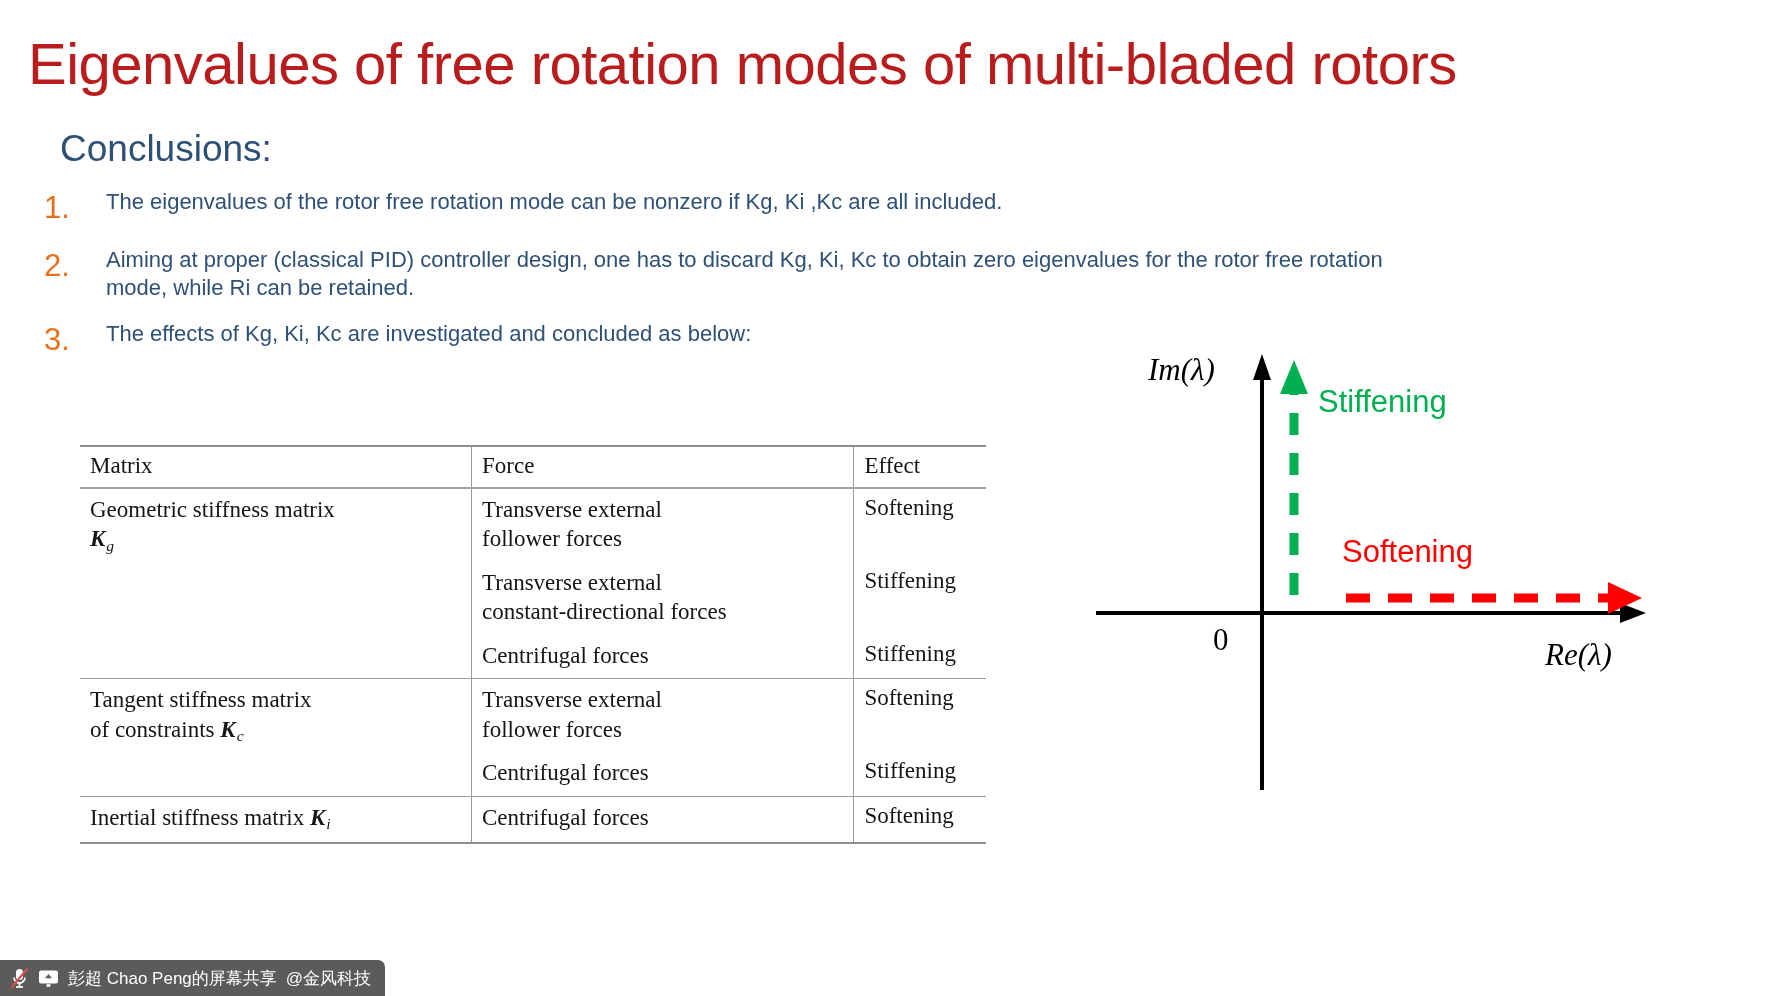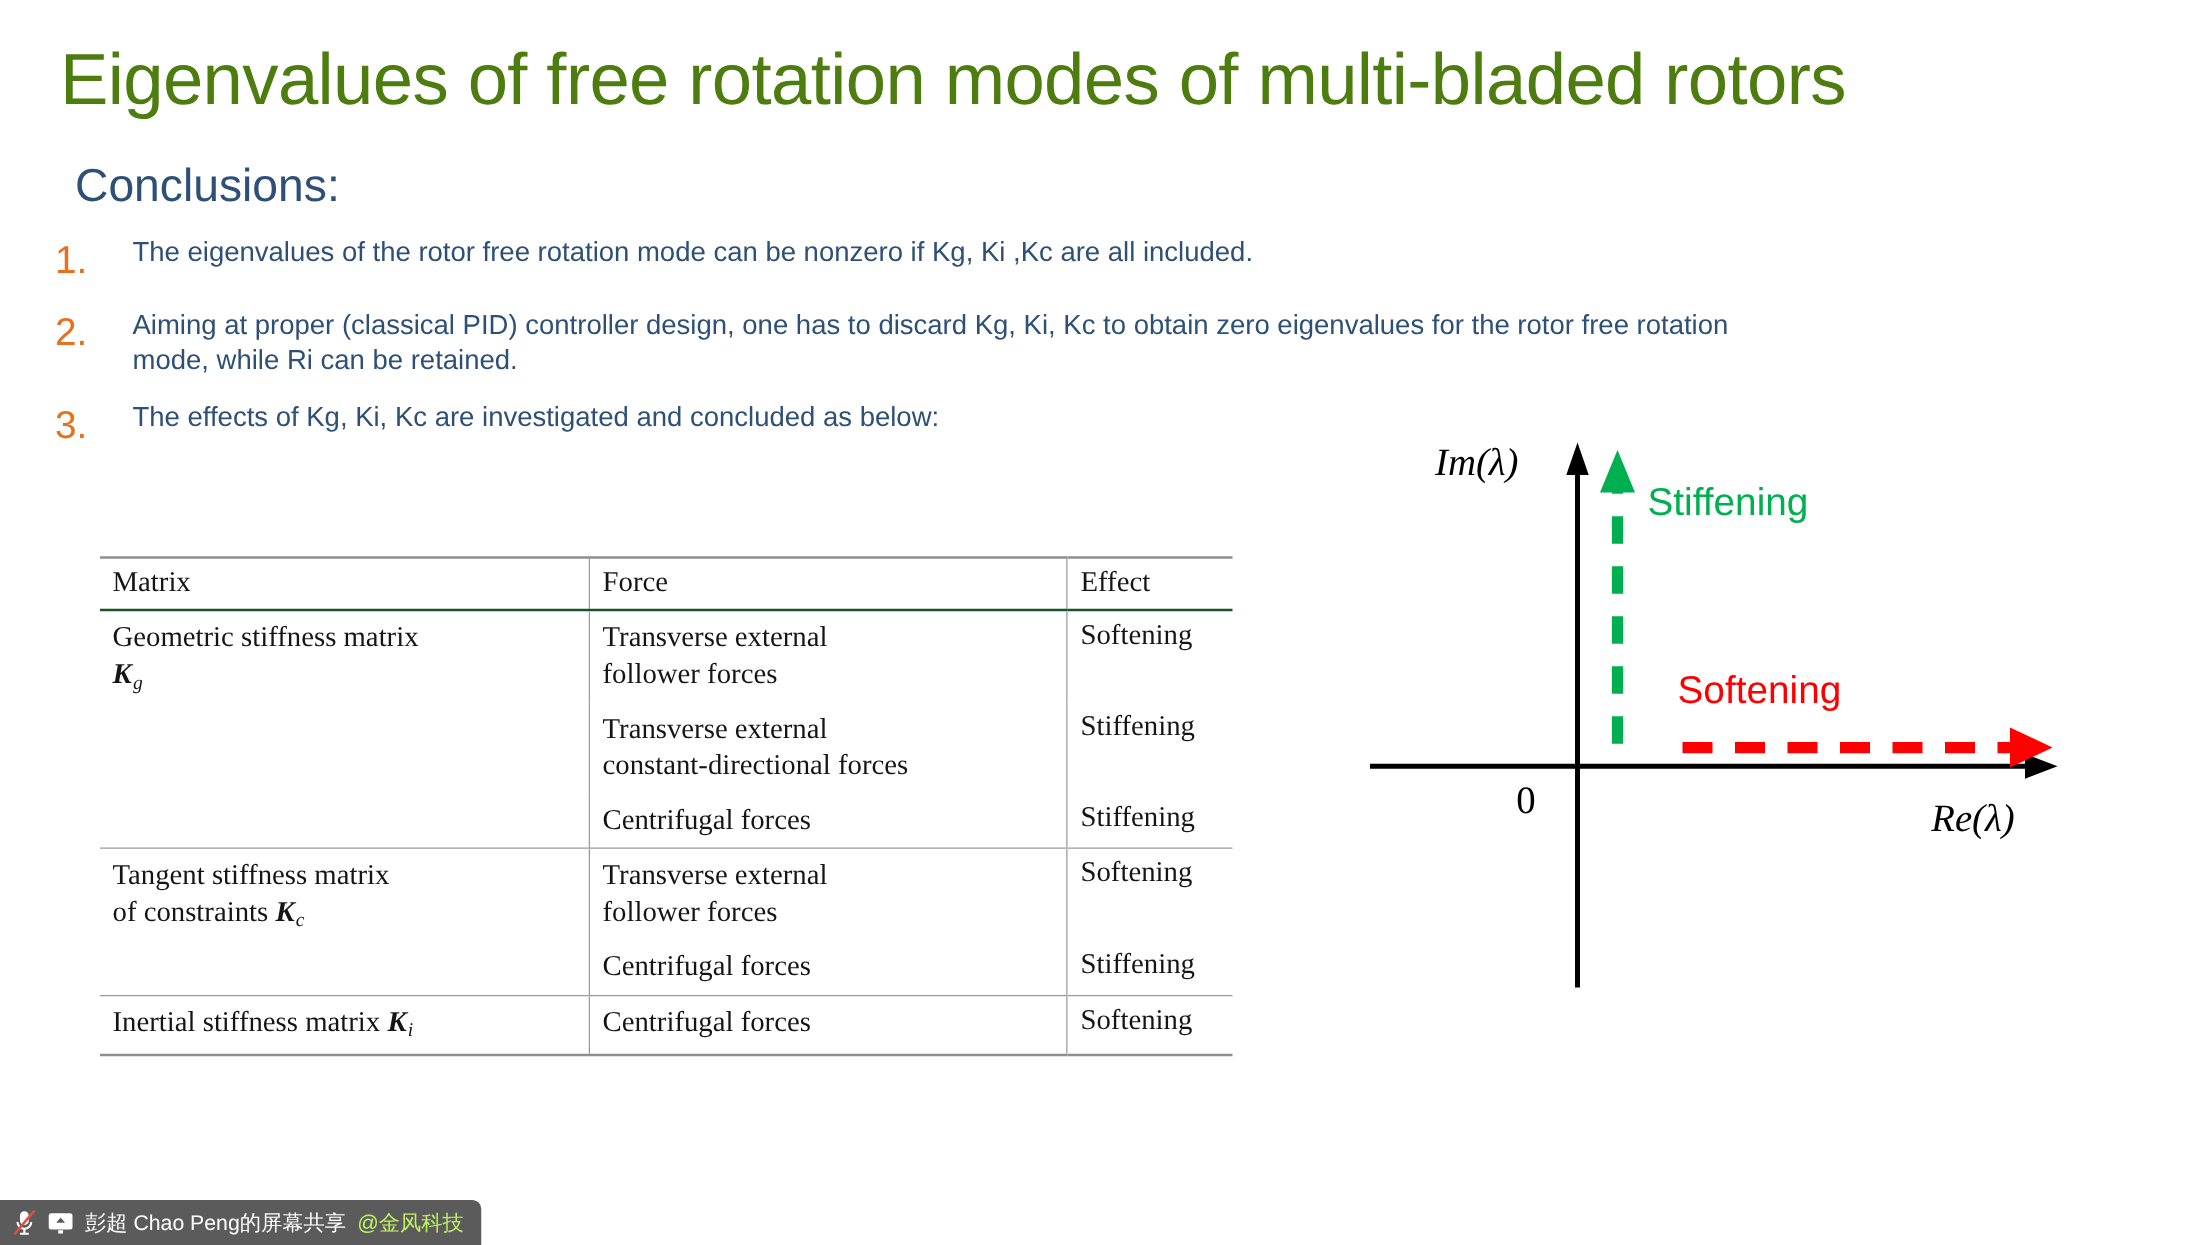--- a/index.html
+++ b/index.html
@@ -11,28 +11,28 @@
     width: 1768px;
     height: 996px;
     position: relative;
     overflow: hidden;
     font-family: "Liberation Sans", sans-serif;
   }
 
   
   .slide-title {
     position: absolute;
-    left: 48px;
+    left: 28px;
     top: 34px;
     width: 1700px;
     font-family: "Liberation Sans", sans-serif;
     font-size: 58px;
     font-weight: 400;
     letter-spacing: -0.5px;
-    color: #4d7c0f;
+    color: #b91c1c;
     line-height: 1.05;
     white-space: nowrap;
   }
 
   
   .conclusions-heading {
     position: absolute;
     left: 60px;
     top: 128px;
     font-size: 37px;
@@ -81,21 +81,21 @@
     color: #151515;
   }
   table.matrix-table td,
   table.matrix-table th {
     vertical-align: top;
     text-align: left;
     font-weight: normal;
     padding: 6px 10px 8px 10px;
   }
   .rule-top    { border-top: 2px solid #8f8f8f; }
-  .rule-mid    { border-top: 2px solid #14532d; }
+  .rule-mid    { border-top: 2px solid #a3a3a3; }
   .rule-thin   { border-top: 1px solid #9a9a9a; }
   .rule-bottom { border-bottom: 2px solid #8f8f8f; }
   .vline { border-left: 1px solid #9a9a9a; margin-top: 39px; }
   .col-matrix { width: 400px; }
   .col-force  { width: 392px; }
   .col-effect { width: 114px; }
   .cellline { display: block; line-height: 1.28; }
   .msym {
     font-family: "Liberation Serif", serif;
     font-weight: bold;
@@ -144,21 +144,21 @@
     align-items: center;
     gap: 9px;
     padding: 0 14px 0 10px;
     background: #5B5B5B;
     border-top-right-radius: 7px;
     color: #ffffff;
     font-size: 17px;
     font-family: Liberation Sans, sans-serif;
     white-space: nowrap;
   }
-  .share-bar .share-handle { color: #bef264; }
+  .share-bar .share-handle { color: #ffffff; }
   .icon-slot { display: flex; align-items: center; }
 </style>
 </head>
 <body>
 
 <div class="slide-title">Eigenvalues of free rotation modes of multi-bladed rotors</div>
 
 <div class="conclusions-heading">Conclusions:</div>
 
 <div class="bullet-list">

